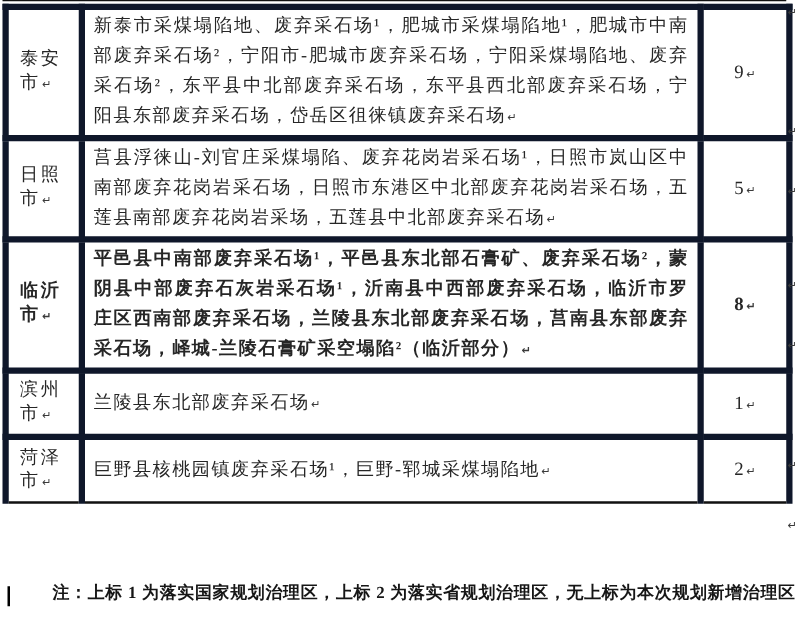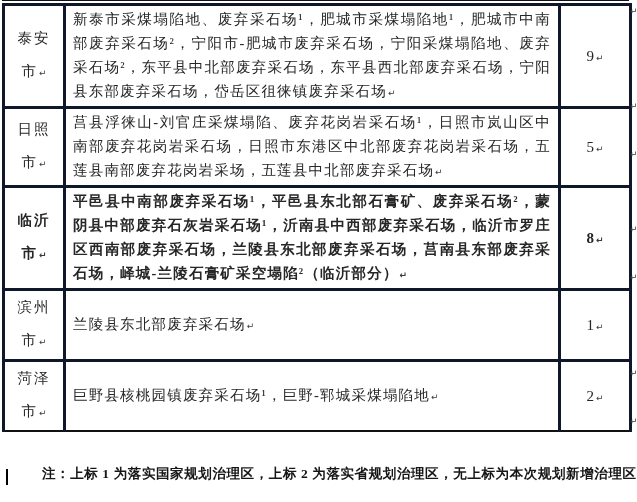--- a/index.html
+++ b/index.html
@@ -8,23 +8,23 @@
     font-family:"Liberation Serif","DejaVu Serif",serif;color:#262626;
   }
   .remnant-line{position:absolute;top:0;left:2px;width:627px;height:1px;background:#111;}
   table.region-table{
     position:absolute;left:2px;top:3px;width:627px;
     border-collapse:collapse;table-layout:fixed;
   }
   col.c-city{width:61px;}
   col.c-desc{width:495px;}
   col.c-num{width:71px;}
-  td{border:3px solid #0f172a;vertical-align:middle;font-size:14.5px;}
+  td{border:5px solid #0f172a;vertical-align:middle;font-size:14.5px;}
   tr:last-child td{border-bottom:2px solid #111;}
-  td.city{text-align:center;padding:0 9px;letter-spacing:2px;line-height:33px;word-break:break-all;}
+  td.city{text-align:left;padding:0 9px;letter-spacing:2px;line-height:19px;word-break:break-all;}
   td.desc{text-align:justify;padding:1px 7px;letter-spacing:1.2px;line-height:24px;word-break:break-all;}
   td.num{text-align:center;font-size:15px;letter-spacing:1px;}
   tr.rh-96 td{height:95px;}
   tr.rh-47 td{height:46px;}
   tr.rh-75 td{height:74px;}
   tr.rh-97 td{height:96px;font-weight:bold;}
   tr.rh-48 td{height:47px;}
   .mark{
     font-size:9px;letter-spacing:0;color:#3a3a3a;
     font-family:"DejaVu Sans",sans-serif;vertical-align:baseline;padding-left:1px;

